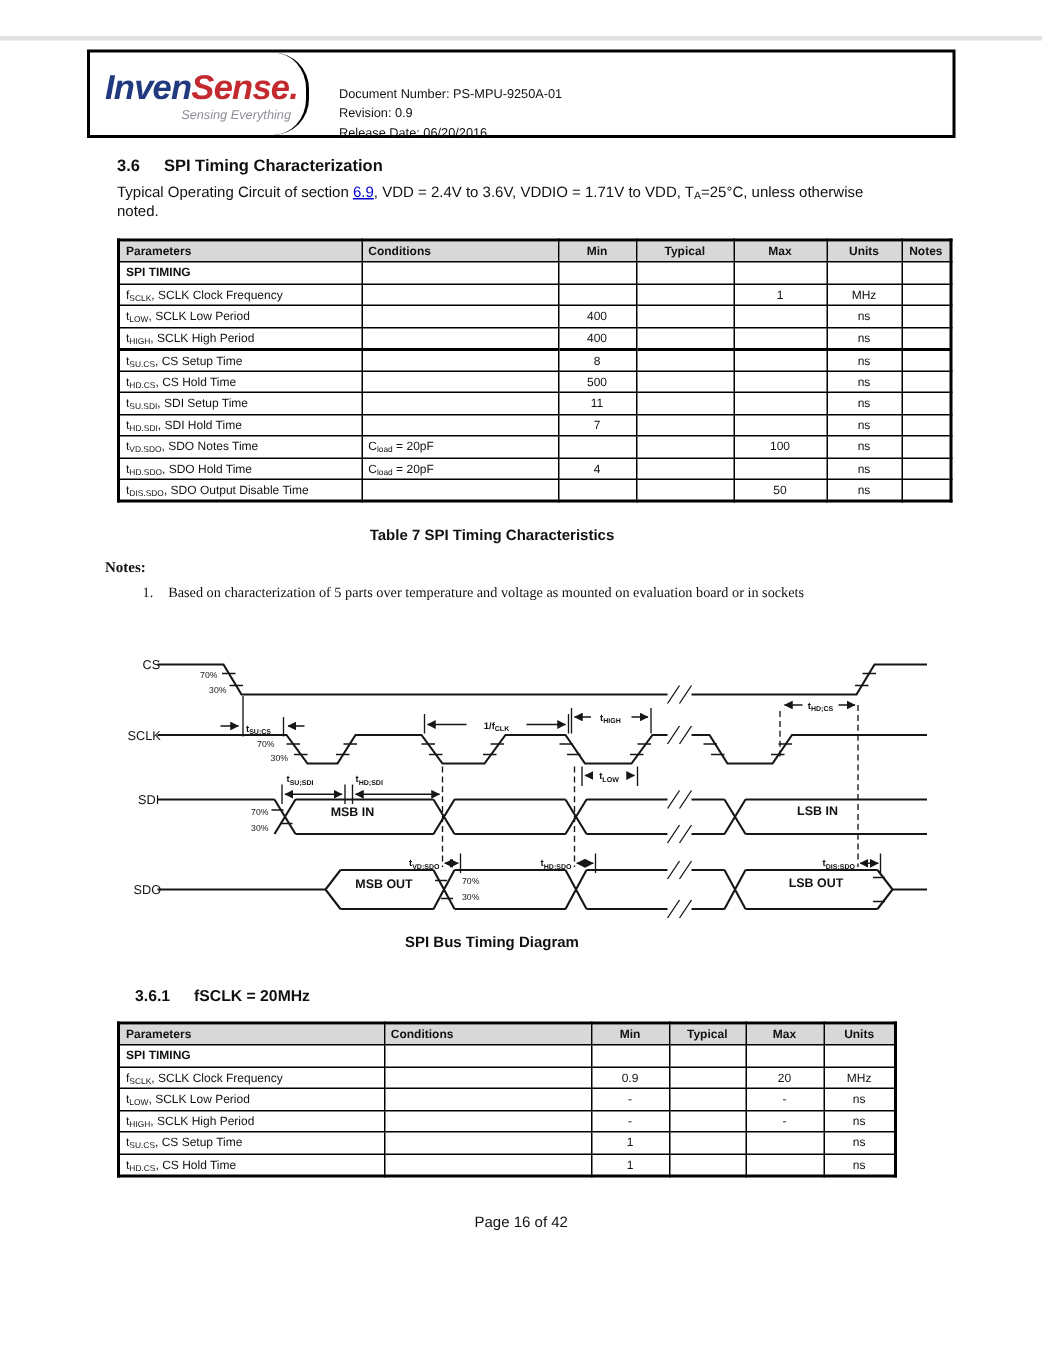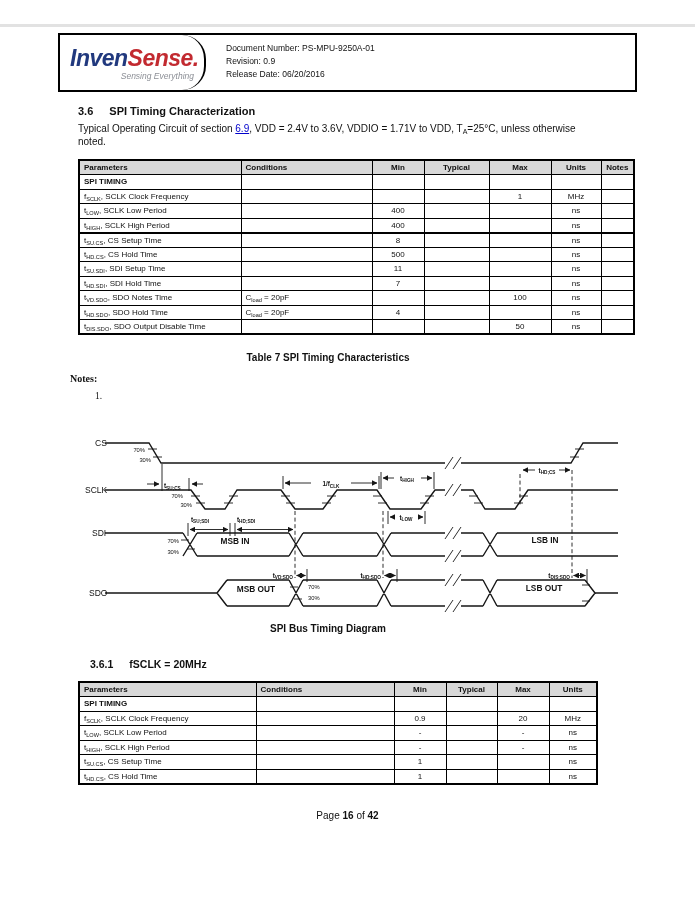--- a/index.html
+++ b/index.html
@@ -14,21 +14,21 @@
   
   .hdr { left:58px; top:33px; width:579px; height:59px; border:2px solid #000; display:flex; }
   .hdr-cell { border-right:2px solid #000; height:100%; }
   .hdr-cell:last-child { border-right:none; }
   .hdr-logo { width:146px; display:flex; flex-direction:column; justify-content:center; padding:4px 8px 2px 10px;border-radius:24px; }
   .logo-line { font-style:italic; font-weight:bold; font-size:23px; letter-spacing:-0.5px; line-height:1; }
   .logo-blue { color:#21397e; }
   .logo-red { color:#c22a30; }
   .logo-tag { font-style:italic; font-size:8.5px; color:#8d9097; text-align:right; margin-top:1px; padding-right:2px; }
   .hdr-title { width:249px; display:flex; align-items:center; justify-content:center; font-weight:bold; font-size:11px; text-align:center; }
-  .hdr-doc { flex:1; font-size:8.5px; line-height:1.55; padding:7px 4px 4px 20px; }
+  .hdr-doc { flex:1; font-size:8.5px; line-height:1.55; padding:7px 4px 4px 20px;margin-top:14px; }
 
   .h36 { left:78px; top:105px; font-size:11px; font-weight:bold; display:flex; gap:16px; }
   .intro { left:78px; top:122px; width:514px; font-size:10px; line-height:1.32; }
   .link { color:#0000cc; text-decoration:underline; cursor:pointer; }
   sub, .sub { font-size:0.70em; vertical-align:-0.28em; line-height:0; }
 
   table { border-collapse:collapse; table-layout:fixed; }
   .spec-table { border:2px solid #000; font-size:8px; }
   .spec-table td, .spec-table th { border:1px solid #000; height:14.5px; padding:1px 4px; overflow:hidden; white-space:nowrap; }
   .spec-table thead th { background:#d8d8d8; font-weight:bold; text-align:center; }
@@ -43,21 +43,21 @@
   .caption { font-weight:bold; font-size:10px; text-align:center; }
   .cap1 { left:78px; top:352px; width:500px; }
   .cap2 { left:78px; top:623px; width:500px; }
 
   .notes-h { left:70px; top:373px; font-weight:bold; font-size:10px; font-family:"Liberation Serif", serif; }
   .note-item { left:95px; top:391px; width:520px; font-family:"Liberation Serif", serif; font-size:9.5px; display:flex; gap:10px; }
 
   .h361 { left:90px; top:658px; font-size:10.5px; font-weight:bold; display:flex; gap:16px; }
 
   .footer { left:0; top:810px; width:695px; text-align:center; font-size:10px; }
-  .footer b { font-weight:bold; }
+  .footer b { font-weight:normal; }
 
   
   .diagram { left:85px; top:428px; width:585px; height:190px; }
   svg text { fill:#111; }
   .sig  { font-size:8.5px; }
   .pct  { font-size:5.8px; }
   .tlab { font-size:6.3px; font-weight:bold; }
   .tsub { font-size:4.7px; font-weight:bold; }
   .bus  { font-size:8.3px; font-weight:bold; }
   .wave { stroke:#161616; stroke-width:1.4; fill:none; }
@@ -209,20 +209,21 @@
         <td class="vcell">ns</td>
         <td class="vcell"></td>
       </tr>
     </tbody>
 </table>
 <div class="abs caption cap1">Table 7 SPI Timing Characteristics</div>
 
 <div class="abs notes-h">Notes:</div>
 <div class="abs note-item">
   <span>1.</span>
+  <span>Based on characterization of 5 parts over temperature and voltage as mounted on evaluation board or in sockets</span>
 </div>
 
 <svg class="abs diagram" viewBox="0 0 585 190" xmlns="http://www.w3.org/2000/svg">
   <defs>
     <marker id="ah" viewBox="0 0 8 8" refX="7.5" refY="4" markerWidth="6.5" markerHeight="6.5" orient="auto-start-reverse">
         <path d="M0,0 L8,4 L0,8 z" fill="#161616"></path>
       </marker>
   </defs>
 
   <text class="sig" x="10" y="18">CS</text>

